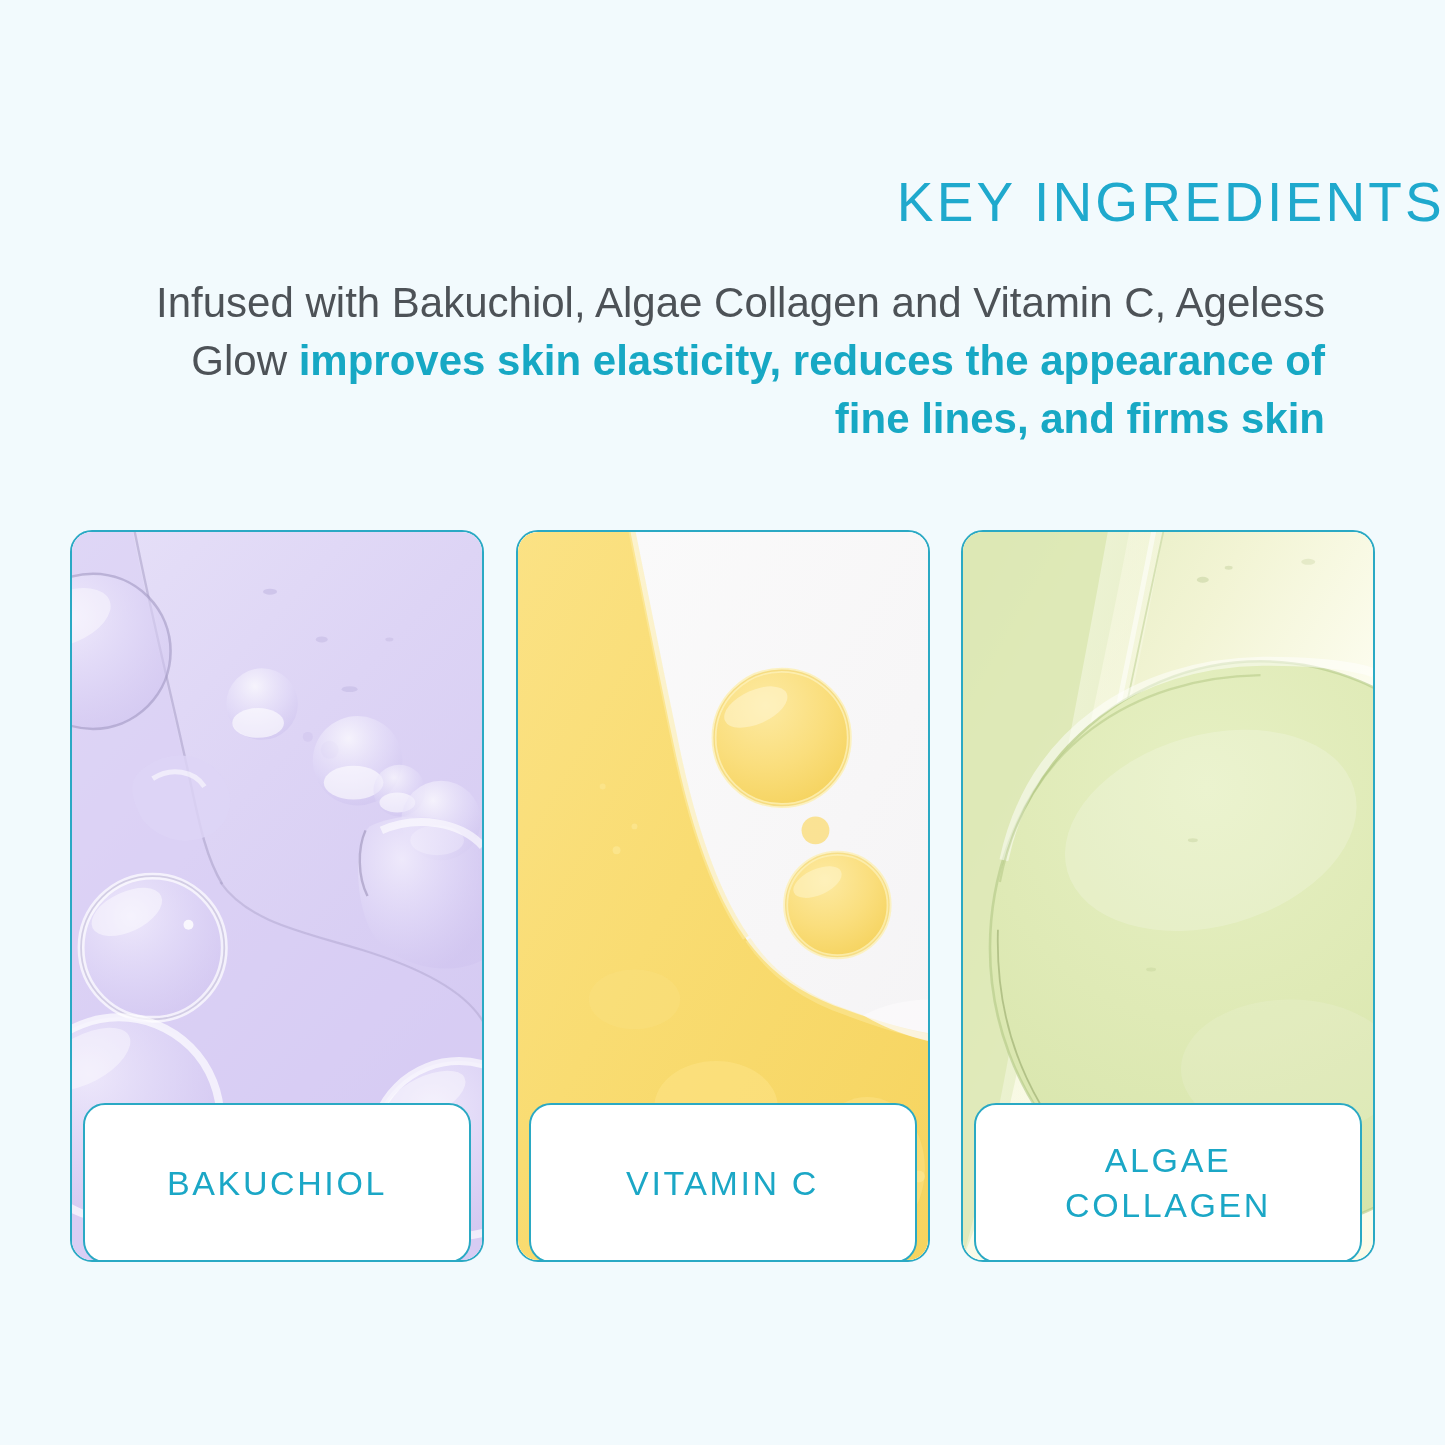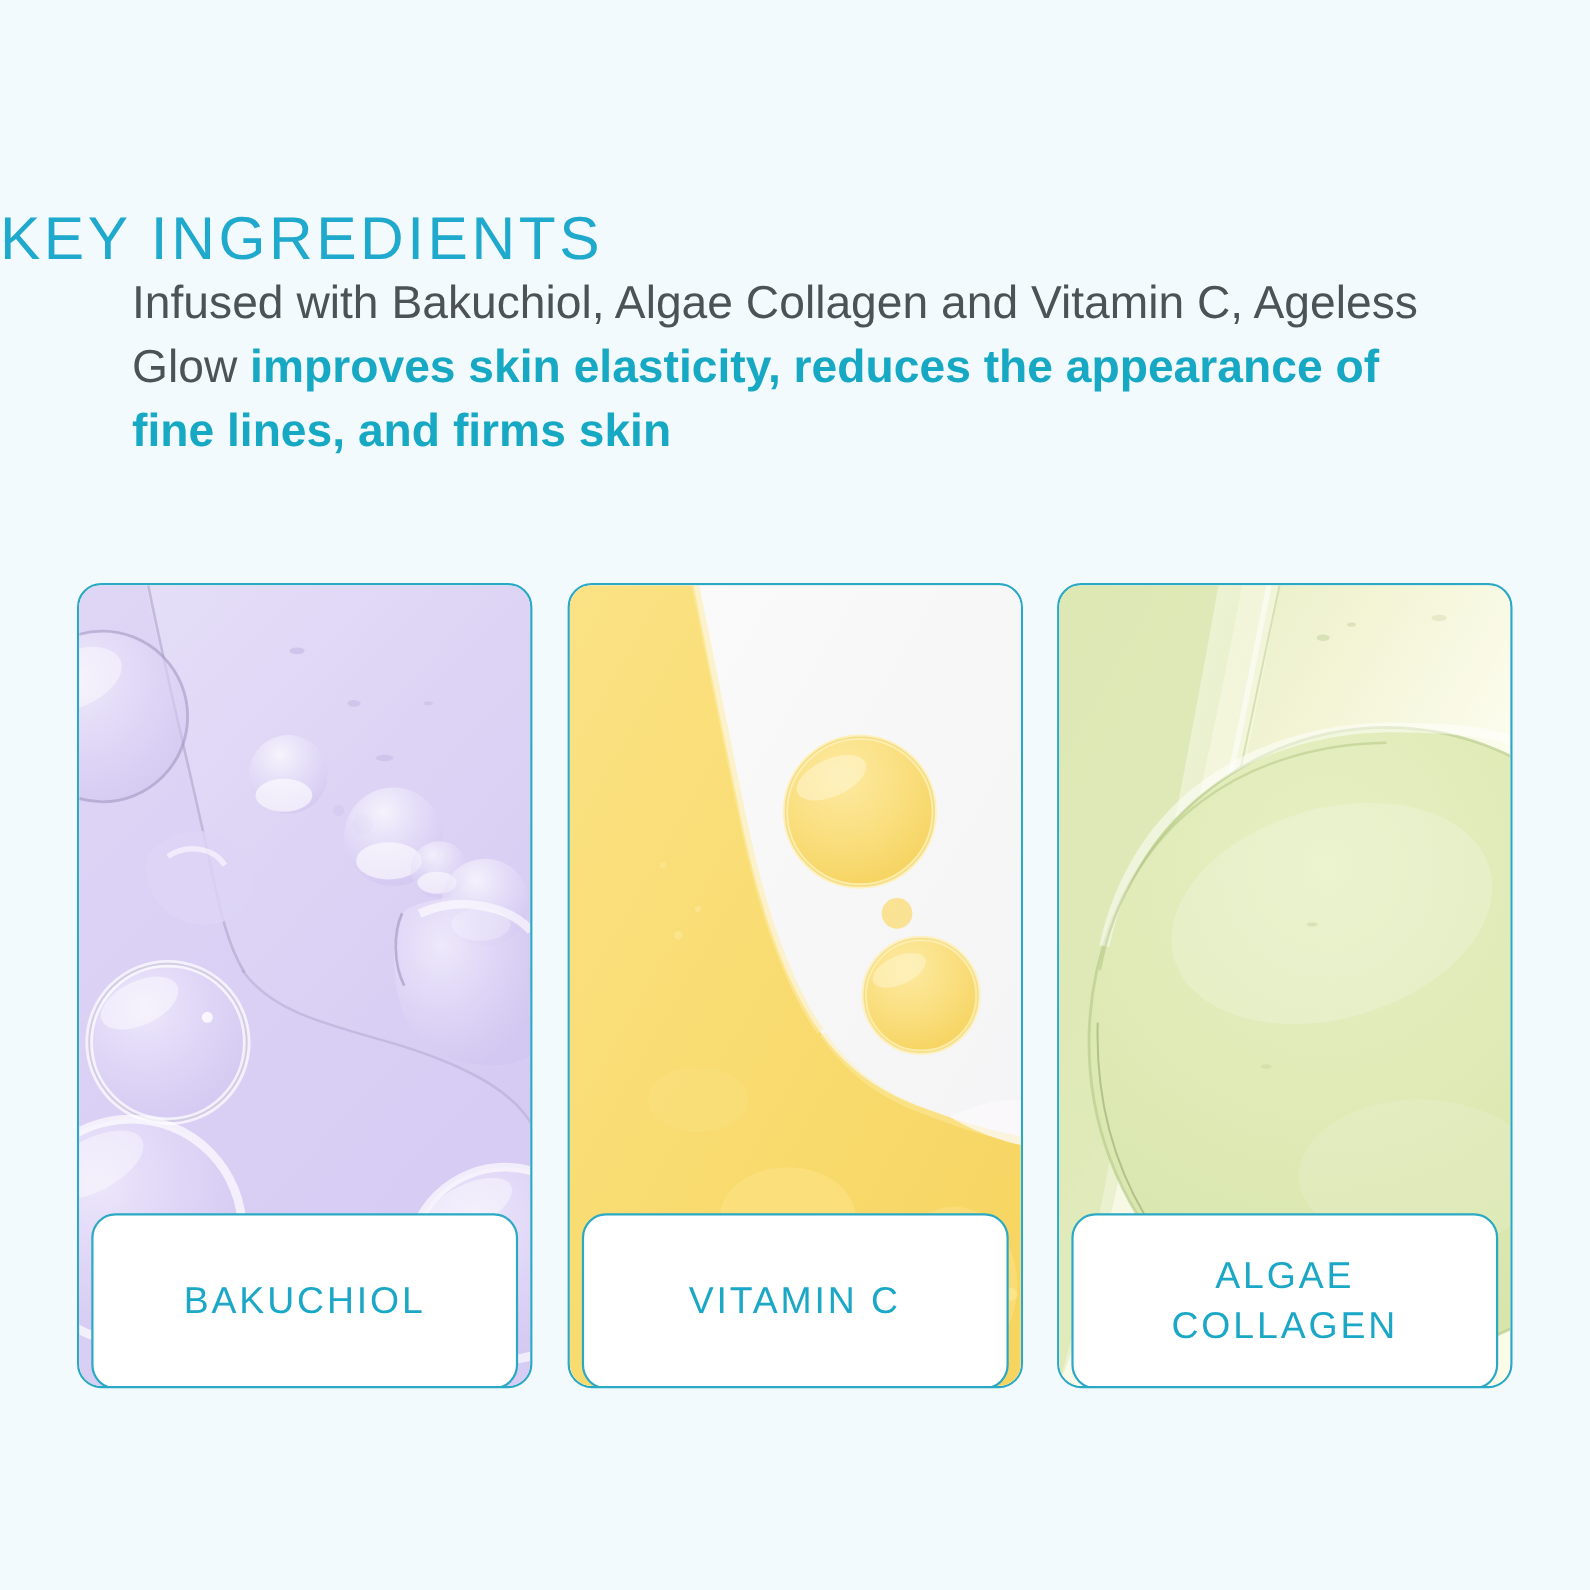--- a/index.html
+++ b/index.html
@@ -11,31 +11,32 @@
     overflow:hidden;
   }
 
   .page {
     position:relative;
     width:1445px; height:1445px;
     background:#f2fafd;
   }
 
   
-  .header { position:absolute; top:188px; left:0; width:100%; text-align:left; }
+  .header { position:absolute; top:174px; left:0; width:100%; text-align:right; }
 
   .title {
     font-size:55px;
     font-weight:400;
     letter-spacing:3.2px;
     color:#1fa9cd;
     line-height:1.05;
   }
 
   .subtitle {
+    margin-top:42px;
     font-size:42px;
     line-height:1.38;
     color:#4d5257;
     padding:0 120px;
   }
   .subtitle .hl { color:#17a8c4; font-weight:700; }
 
   
   .cards {
     position:absolute;

